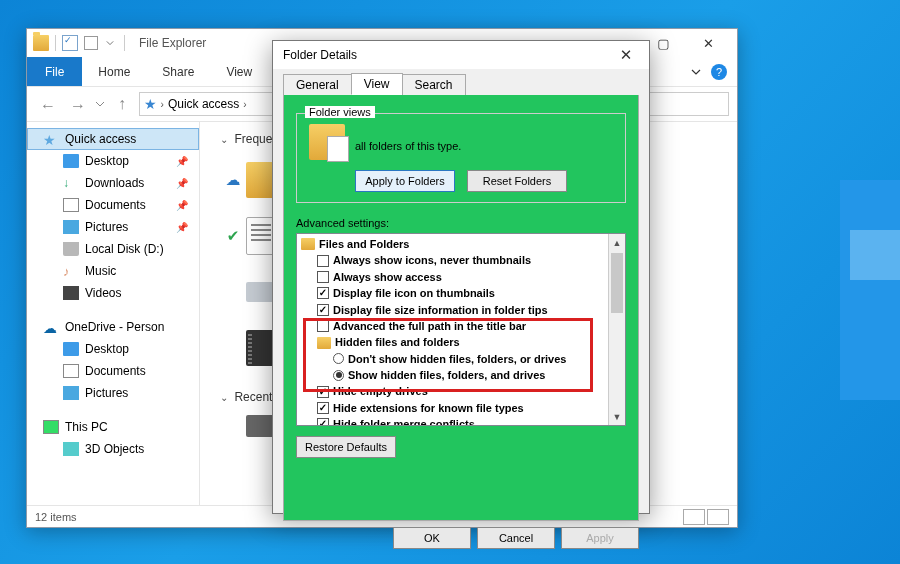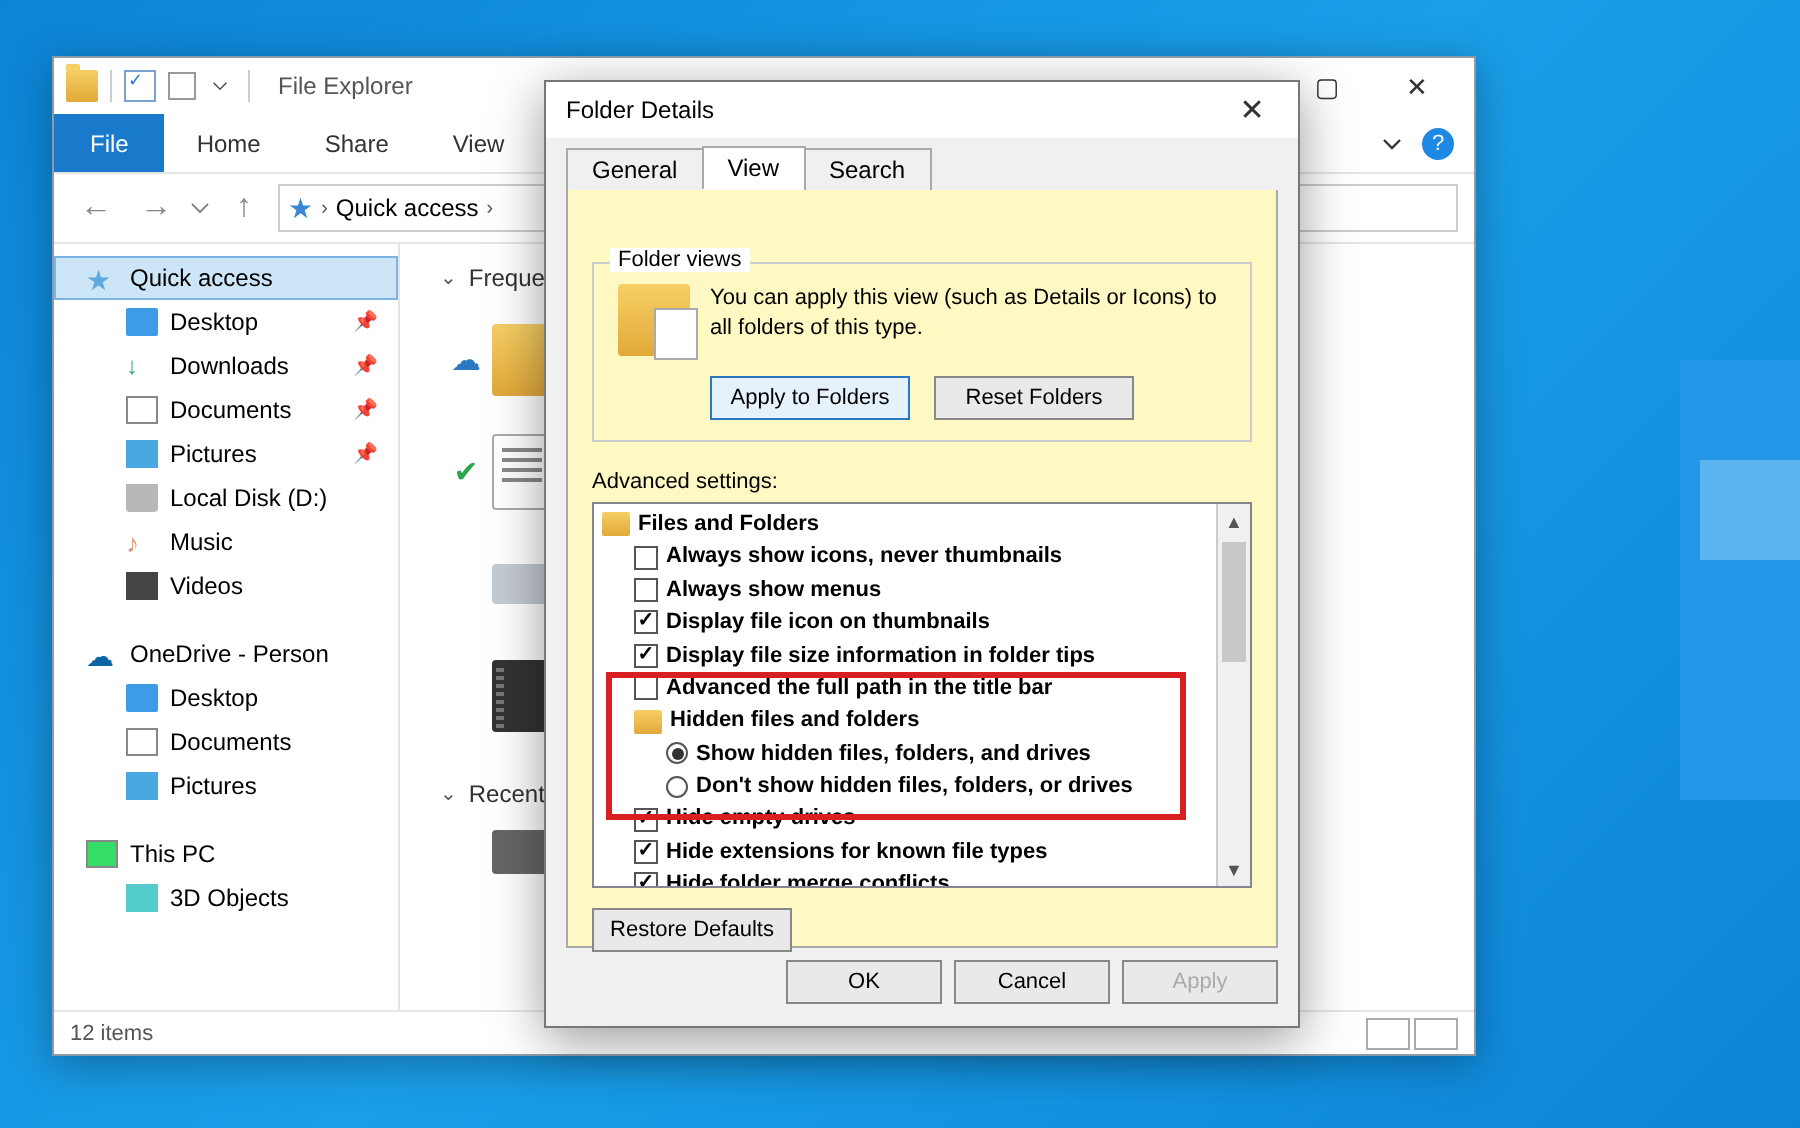--- a/index.html
+++ b/index.html
@@ -77,21 +77,21 @@
 
 .dialog {
   position: absolute; left: 272px; top: 40px; width: 378px; height: 474px;
   background: #f0f0f0; border: 1px solid #777; box-shadow: 0 6px 25px rgba(0,0,0,0.4);
 }
 .dlg-title { height: 28px; background: #fff; display: flex; align-items: center; padding: 0 10px; font-size: 12px; }
 .dlg-close { margin-left: auto; font-size: 15px; color: #333; width: 26px; text-align: center; }
 .dlg-tabs { display: flex; padding: 4px 10px 0 10px; }
 .dlg-tab { padding: 3px 12px; font-size: 12px; border: 1px solid #aaa; border-bottom: 1px solid #fff; background: #fff; margin-right: -1px; position: relative; }
 .dlg-tab:not(.active) { background: #f0f0f0; border-bottom: 1px solid #aaa; top: 1px; }
-.dlg-body { margin: 0 10px 6px 10px; background: #fef9c3; border: 1px solid #aaa; border-top: none; padding: 30px 12px; height: 379px; position: relative; }
+.dlg-body { margin: 0 10px 6px 10px; background: #22c55e; border: 1px solid #aaa; border-top: none; padding: 12px 12px; height: 426px; position: relative; }
 .fv-group { border: 1px solid #ccc; margin-top: 6px; padding: 10px 12px; position: relative; }
 .fv-label { position: absolute; top: -8px; left: 8px; background: #fff; padding: 0 4px; font-size: 11px; }
 .fv-row { display: flex; gap: 10px; }
 .fv-ico { width: 36px; height: 36px; background: linear-gradient(#f6cf65, #e2a93a); border-radius: 2px; position: relative; flex-shrink: 0; }
 .fv-ico::after { content: ""; position: absolute; right: -4px; bottom: -2px; width: 20px; height: 24px; background: #fff; border: 1px solid #aaa; }
 .fv-text { font-size: 11px; line-height: 1.35; }
 .fv-buttons { display: flex; gap: 12px; margin-top: 10px; justify-content: center; }
 .btn { min-width: 100px; height: 22px; border: 1px solid #888; background: #e9e9e9; font-size: 11px; display: inline-flex; align-items: center; justify-content: center; }
 .btn.primary { border: 1px solid #2a77c2; background: #e5f1fb; }
 .btn.disabled { color: #aaa; }
@@ -281,21 +281,21 @@
     <div class="dlg-tab">General</div>
     <div class="dlg-tab active">View</div>
     <div class="dlg-tab">Search</div>
   </div>
   <div class="dlg-body">
     <div class="fv-group">
       <div class="fv-label">Folder views</div>
       <div class="fv-row">
         <div class="fv-ico"></div>
         <div class="fv-text">
-          <span>You can apply this view (such as Details or Icons) to</span><br>
+          <br>
           <span>all folders of this type.</span>
         </div>
       </div>
       <div class="fv-buttons">
         <div class="btn primary">Apply to Folders</div>
         <div class="btn">Reset Folders</div>
       </div>
     </div>
 
     <div class="adv-label">Advanced settings:</div>
@@ -304,45 +304,45 @@
         <div class="t-row">
             <span class="t-ico"></span>
             <span>Files and Folders</span>
           </div>
         <div class="t-row ind1">
             <span class="t-chk"></span>
             <span>Always show icons, never thumbnails</span>
           </div>
         <div class="t-row ind1">
             <span class="t-chk"></span>
-            <span>Always show menus</span>
+            <span>Always show access</span>
           </div>
         <div class="t-row ind1">
             <span class="t-chk">✓</span>
             <span>Display file icon on thumbnails</span>
           </div>
         <div class="t-row ind1">
             <span class="t-chk">✓</span>
             <span>Display file size information in folder tips</span>
           </div>
         <div class="t-row ind1">
             <span class="t-chk"></span>
             <span>Advanced the full path in the title bar</span>
           </div>
         <div class="t-row ind1">
             <span class="t-ico"></span>
             <span>Hidden files and folders</span>
+          </div>
+        <div class="t-row ind2">
+            <span class="t-rad"></span>
+            <span>Don't show hidden files, folders, or drives</span>
           </div>
         <div class="t-row ind2">
             <span class="t-rad sel"></span>
             <span>Show hidden files, folders, and drives</span>
-          </div>
-        <div class="t-row ind2">
-            <span class="t-rad"></span>
-            <span>Don't show hidden files, folders, or drives</span>
           </div>
         <div class="t-row ind1">
             <span class="t-chk">✓</span>
             <span>Hide empty drives</span>
           </div>
         <div class="t-row ind1">
             <span class="t-chk">✓</span>
             <span>Hide extensions for known file types</span>
           </div>
         <div class="t-row ind1">

